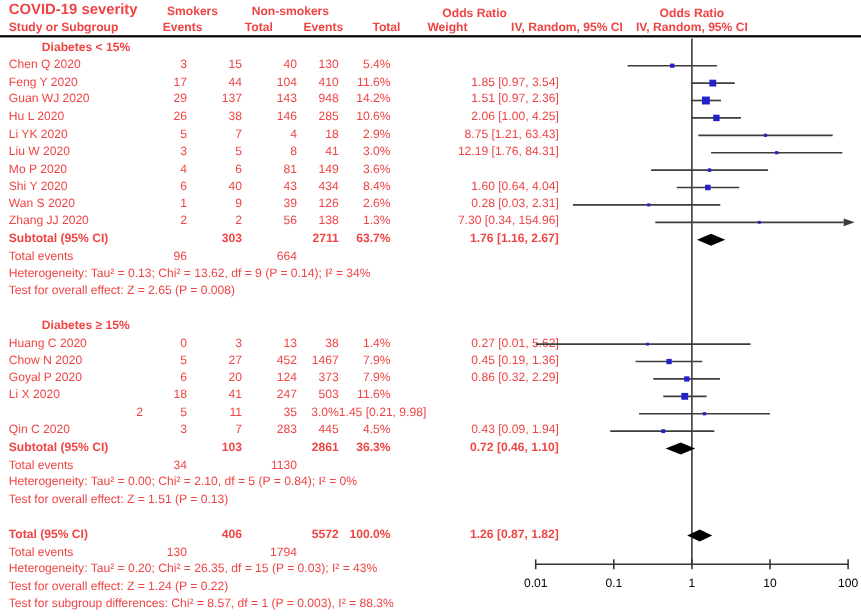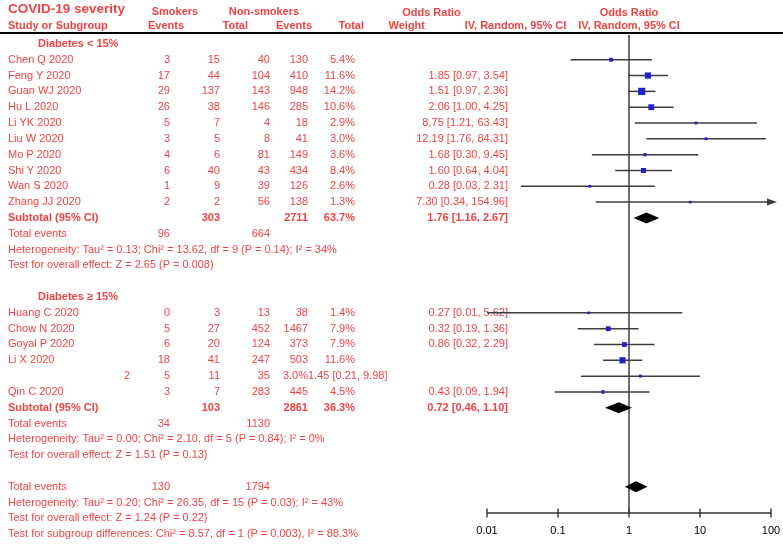--- a/index.html
+++ b/index.html
@@ -107,21 +107,20 @@
         <div class="c-num">3.0%</div>
         <div class="ci-cell">12.19 [1.76, 84.31]</div>
       </div>
       <div class="row study">
         <div class="c-study">Mo P 2020</div>
         <div class="c-num">4</div>
         <div class="c-num">6</div>
         <div class="c-num">81</div>
         <div class="c-num">149</div>
         <div class="c-num">3.6%</div>
-        <div class="ci-cell">1.68 [0.30, 9.45]</div>
       </div>
       <div class="row study">
         <div class="c-study">Shi Y 2020</div>
         <div class="c-num">6</div>
         <div class="c-num">40</div>
         <div class="c-num">43</div>
         <div class="c-num">434</div>
         <div class="c-num">8.4%</div>
         <div class="ci-cell">1.60 [0.64, 4.04]</div>
       </div>
@@ -177,21 +176,21 @@
         <div class="c-num">1.4%</div>
         <div class="ci-cell">0.27 [0.01, 5.62]</div>
       </div>
       <div class="row study">
         <div class="c-study">Chow N 2020</div>
         <div class="c-num">5</div>
         <div class="c-num">27</div>
         <div class="c-num">452</div>
         <div class="c-num">1467</div>
         <div class="c-num">7.9%</div>
-        <div class="ci-cell">0.32 [0.19, 1.36]</div>
+        <div class="ci-cell">0.45 [0.19, 1.36]</div>
       </div>
       <div class="row study">
         <div class="c-study">Goyal P 2020</div>
         <div class="c-num">6</div>
         <div class="c-num">20</div>
         <div class="c-num">124</div>
         <div class="c-num">373</div>
         <div class="c-num">7.9%</div>
         <div class="ci-cell">0.86 [0.32, 2.29]</div>
       </div>
@@ -235,20 +234,29 @@
         <div class="c-num"></div>
         <div class="c-num">1130</div>
       </div>
       <div class="row stat">
         <div class="span-all">Heterogeneity: Tau² = 0.00; Chi² = 2.10, df = 5 (P = 0.84); I² = 0%</div>
       </div>
       <div class="row stat">
         <div class="span-all">Test for overall effect: Z = 1.51 (P = 0.13)</div>
       </div>
       <div class="row blank"></div>
+      <div class="row total bold">
+        <div class="c-study">Total (95% CI)</div>
+        <div class="c-num"></div>
+        <div class="c-num">406</div>
+        <div class="c-num"></div>
+        <div class="c-num">5572</div>
+        <div class="c-num">100.0%</div>
+        <div class="ci-cell">1.26 [0.87, 1.82]</div>
+      </div>
       <div class="row events">
         <div class="c-study">Total events</div>
         <div class="c-num">130</div>
         <div class="c-num"></div>
         <div class="c-num">1794</div>
       </div>
       <div class="row stat">
         <div class="span-all">Heterogeneity: Tau² = 0.20; Chi² = 26.35, df = 15 (P = 0.03); I² = 43%</div>
       </div>
       <div class="row stat">

